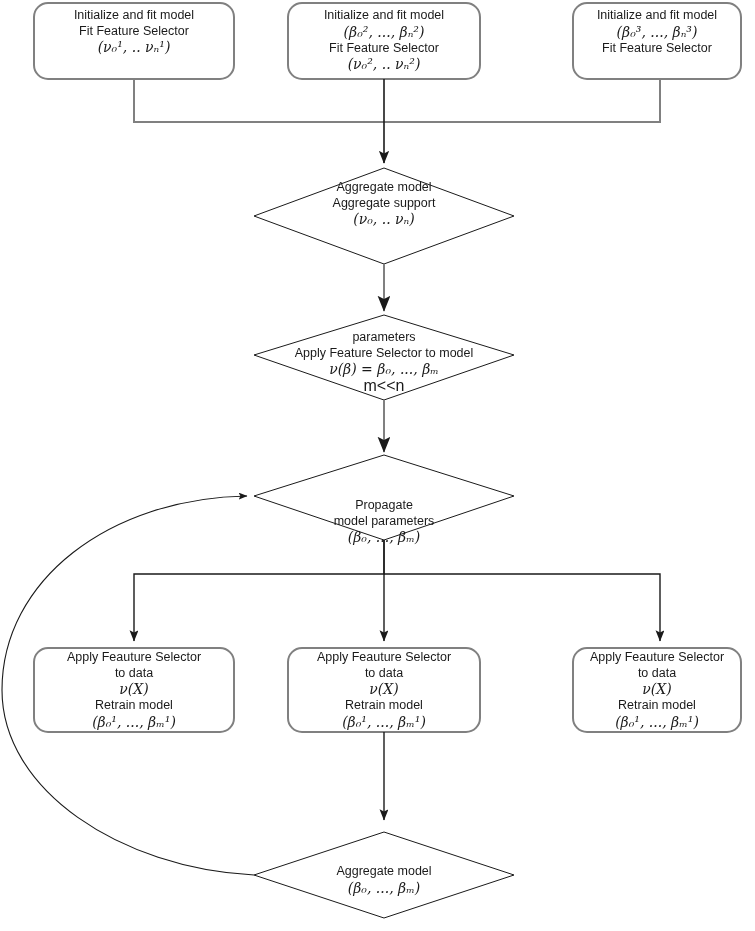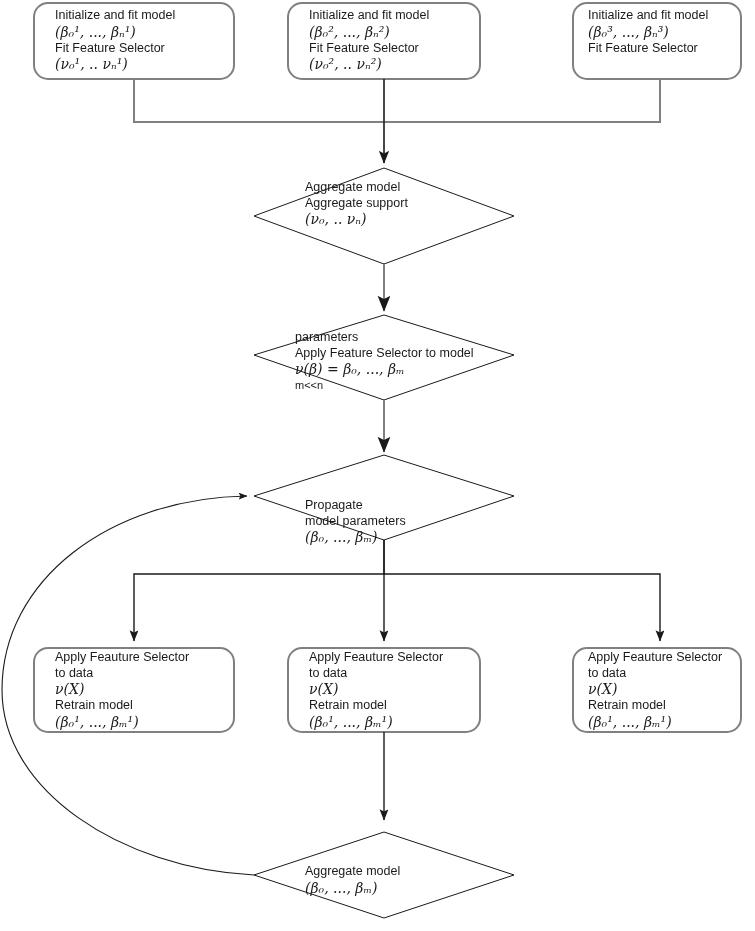--- a/index.html
+++ b/index.html
@@ -2,30 +2,30 @@
 <html><head>
 <meta charset="utf-8">
 <style>
   html,body{margin:0;padding:0;background:#ffffff;}
   body{width:755px;height:931px;overflow:hidden;
        font-family:"Liberation Sans","DejaVu Sans",sans-serif;}
   #stage{position:relative;width:755px;height:931px;}
   svg#flow{position:absolute;left:0;top:0;width:755px;height:931px;}
   .nodetext{
     position:absolute;
+    text-align:center;
     font-size:12.5px;
     color:#1a1a1a;
     line-height:15.5px;
     pointer-events:none;
     white-space:nowrap;
-    margin-left:21px;
   }
   .mathline{font-family:"DejaVu Serif","Liberation Serif",serif;font-style:italic;font-size:14px;line-height:17px;}
   .plainline{font-family:"Liberation Sans","DejaVu Sans",sans-serif;font-style:normal;font-size:12.5px;}
-  .smallline{font-size:11px;font-family:"Liberation Sans","DejaVu Sans",sans-serif;}
+  .smallline{font-size:16px;font-family:"Liberation Sans","DejaVu Sans",sans-serif;}
   .nowrapfix{display:block;}
 </style>
 </head>
 <body>
 
 <div id="stage">
 
   <svg id="flow" viewBox="0 0 755 931">
     <defs>
       <marker id="arrowBlack" markerWidth="9" markerHeight="9" refX="7.6" refY="3.2" orient="auto" markerUnits="strokeWidth">
@@ -64,21 +64,20 @@
 
     <path d="M384,732 L384,820" fill="none" stroke="#1a1a1a" stroke-width="1.4" marker-end="url(#arrowBlack)"></path>
 
     <polygon points="384,832 514,875 384,918 254,875" fill="#ffffff" stroke="#1a1a1a" stroke-width="1"></polygon>
 
     <path d="M254,875 C120,868 2,790 2,690 C2,580 110,498 247,496" fill="none" stroke="#1a1a1a" stroke-width="1.1" marker-end="url(#arrowBlack)"></path>
   </svg>
 
   <div class="nodetext" style="left:34px;top:8px;width:200px;">
     <span class="plainline nowrapfix">Initialize and fit model</span>
-    <span class="mathline nowrapfix">(β₀¹, ..., βₙ¹)</span>
     <span class="plainline nowrapfix">Fit Feature Selector</span>
     <span class="mathline nowrapfix">(ν₀¹, .. νₙ¹)</span>
   </div>
 
   <div class="nodetext" style="left:288px;top:8px;width:192px;">
     <span class="plainline nowrapfix">Initialize and fit model</span>
     <span class="mathline nowrapfix">(β₀², ..., βₙ²)</span>
     <span class="plainline nowrapfix">Fit Feature Selector</span>
     <span class="mathline nowrapfix">(ν₀², .. νₙ²)</span>
   </div>

